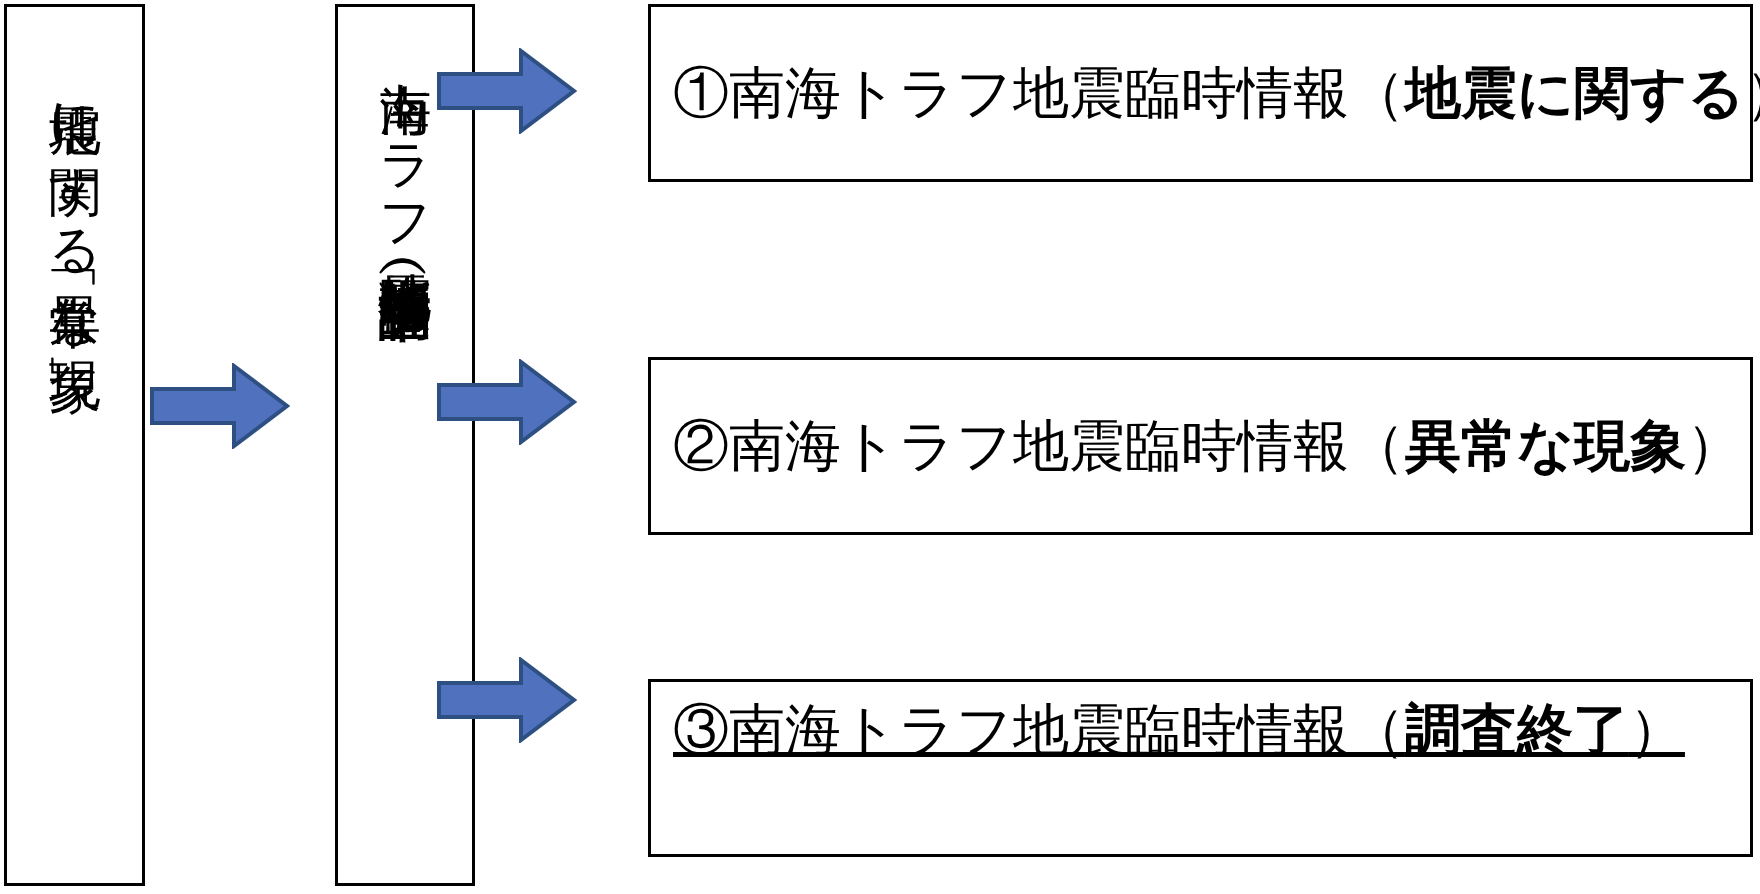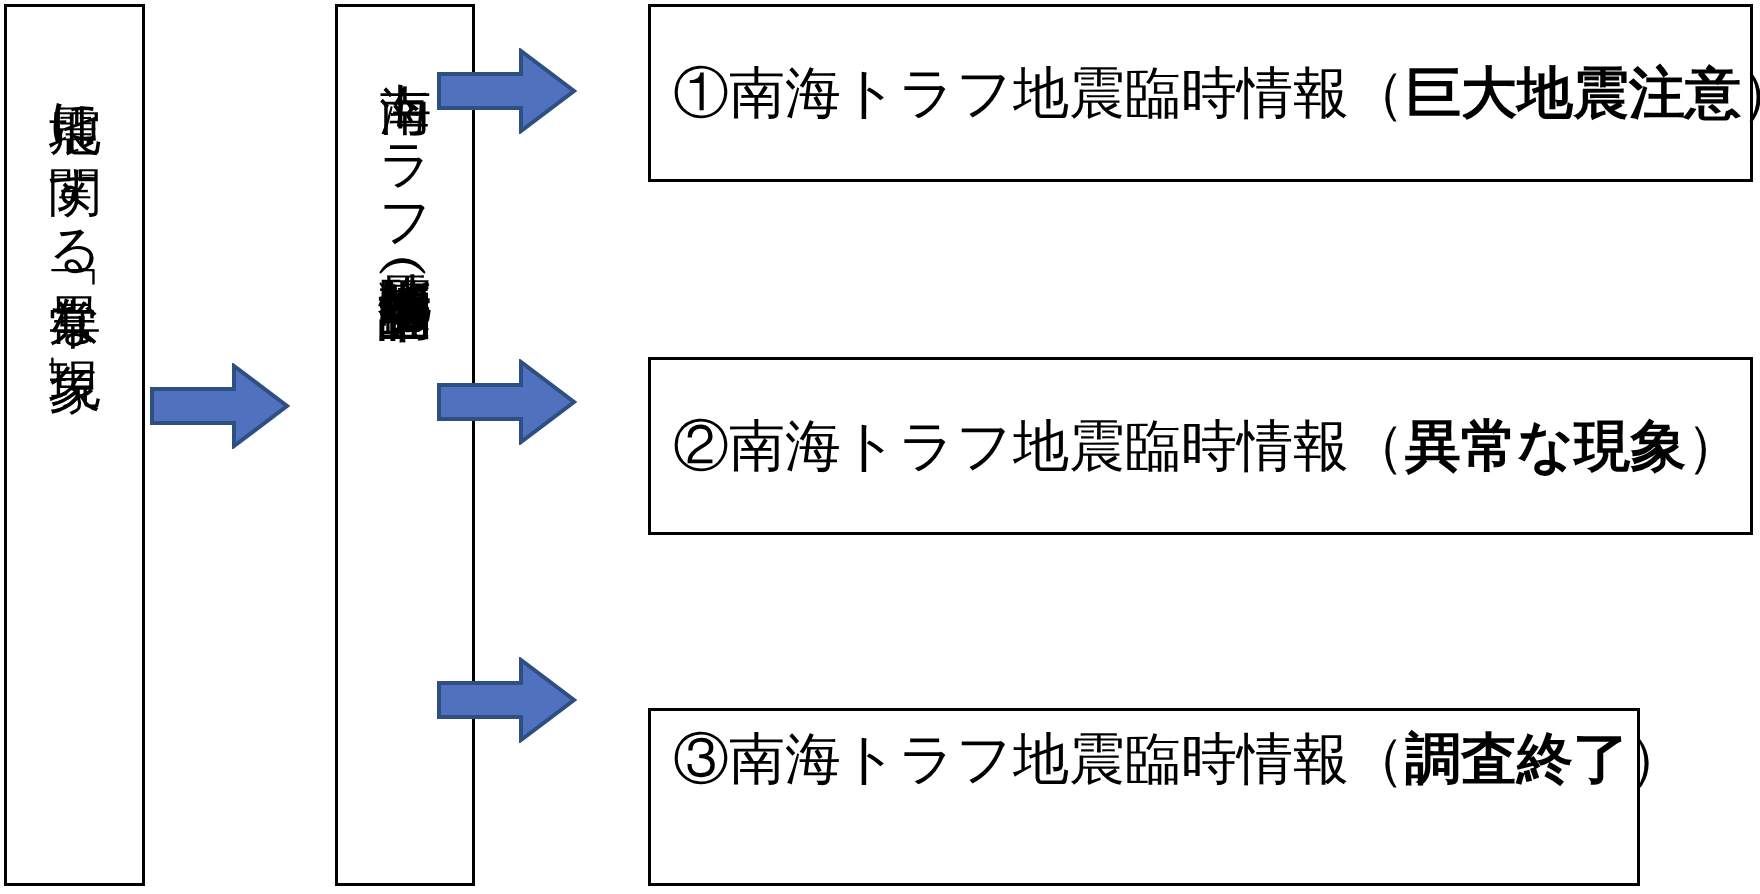--- a/index.html
+++ b/index.html
@@ -102,24 +102,24 @@
     </svg>
   </div>
 
   <div class="arrow" style="left:437px; top:657px; width:140px; height:86px;">
     <svg viewBox="0 0 140 86" preserveAspectRatio="none">
       <polygon points="2,26 84,26 84,3 137,43 84,83 84,60 2,60" fill="#4F71BE" stroke="#2E4F82" stroke-width="4" stroke-linejoin="miter"></polygon>
     </svg>
   </div>
 
   <div class="box hbox" style="left:648px; top:4px; width:1105px; height:178px;">
-    <span class="htext"><span>①</span><span>南海トラフ地震臨時情報（</span><span class="bold">巨大地震注意</span><span>）</span></span>
+    <span class="htext"><span>①</span><span>南海トラフ地震臨時情報（</span><span class="bold">地震に関する</span><span>）</span></span>
   </div>
 
   <div class="box hbox" style="left:648px; top:357px; width:1105px; height:178px;">
     <span class="htext"><span>②</span><span>南海トラフ地震臨時情報（</span><span class="bold">異常な現象</span><span>）</span></span>
   </div>
 
-  <div class="box hbox" style="left:648px; top:708px; width:992px; height:178px;">
+  <div class="box hbox" style="left:648px; top:679px; width:1105px; height:178px;text-decoration:underline;">
     <span class="htext" style="align-self:flex-start; margin-top:16px;"><span>③</span><span>南海トラフ地震臨時情報（</span><span class="bold">調査終了</span><span>）</span></span>
   </div>
 
 </div>
 
 </body></html>

